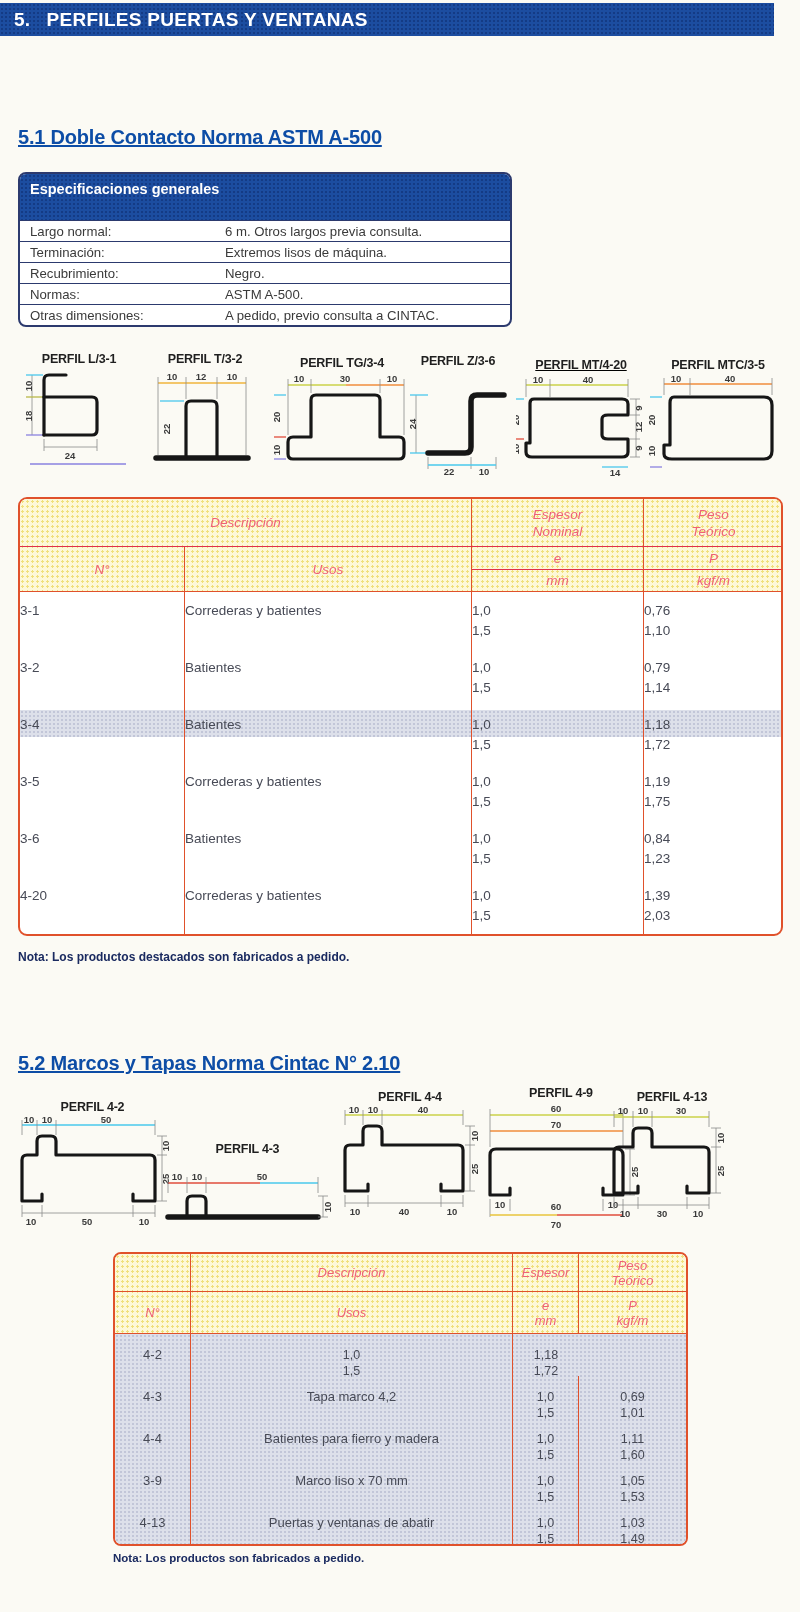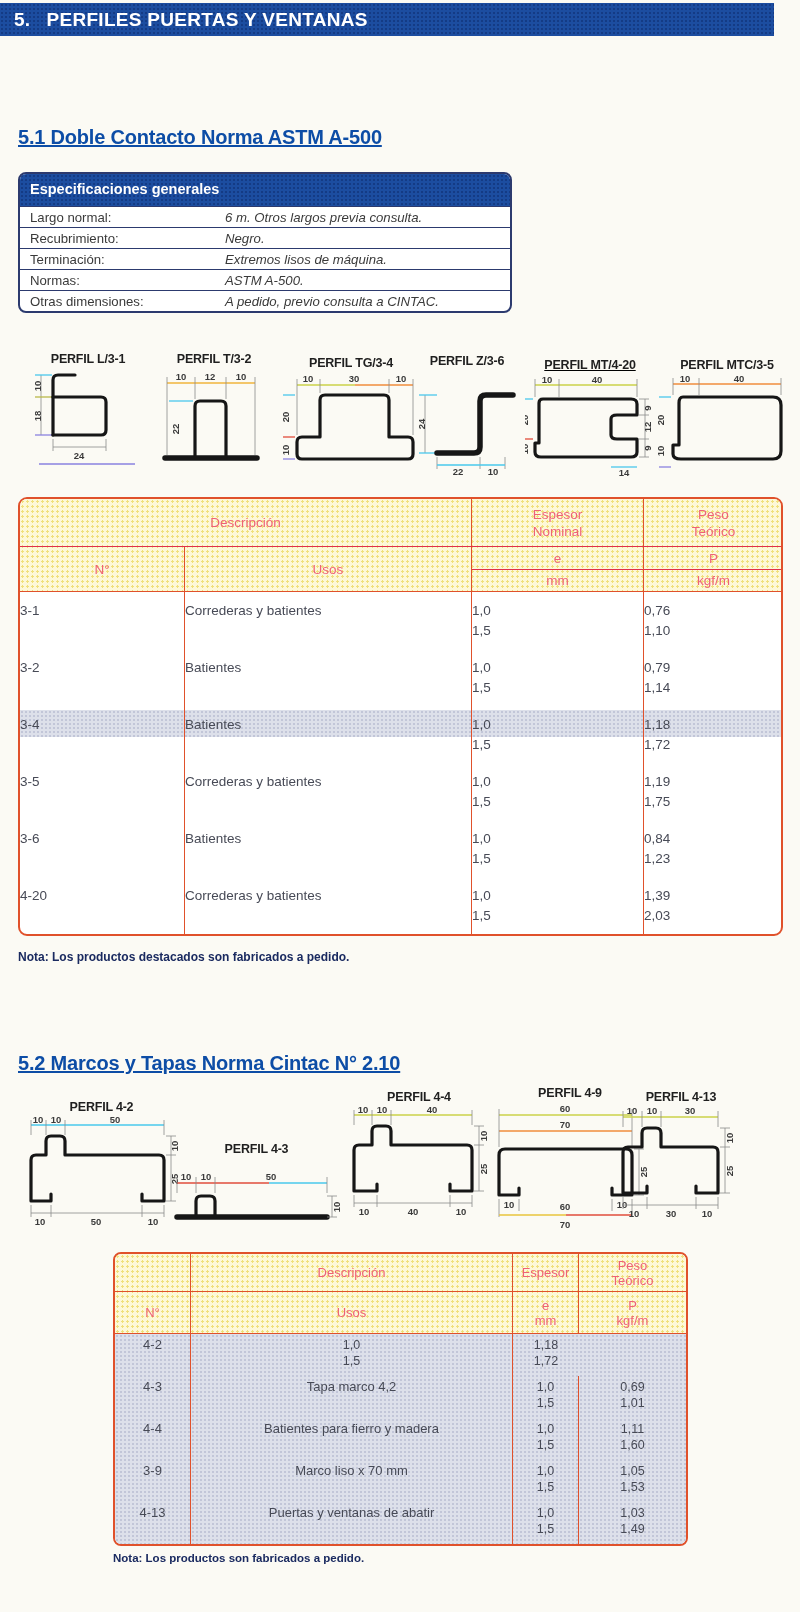--- a/index.html
+++ b/index.html
@@ -24,46 +24,47 @@
   .sec-title {
     position:absolute; left:18px; font-size:20px; font-weight:bold;
     color:#0d4da6; letter-spacing:-.2px;text-decoration:underline;
   }
   
   .specbox {
     position:absolute; left:18px; top:172px; width:494px;
     border:2px solid #2c3a6e; border-radius:8px; overflow:hidden; background:#fff;
   }
   .specbox .sb-head {
-    height:32px; line-height:30px; padding-left:10px;
+    height:46px; line-height:30px; padding-left:10px;
     background-color:#1c4da0;
     background-image:radial-gradient(#143b85 1px, transparent 1.25px);
     background-size:4px 4px;
     color:#fff; font-weight:bold; font-size:14.5px;
   }
   .sb-row { display:flex; height:21px; align-items:center; border-top:1.6px solid #2c3a6e; font-size:13.2px; color:#3a3a3a;justify-content:space-between; }
   .sb-row .lbl { width:205px; padding-left:10px; }
-  .sb-row .val { flex:1;font-style:italic; }
+  .sb-row .val { flex:1; }
   
-  .pblock { position:absolute;margin-left:9px; }
+  .pblock { position:absolute; }
   .pblock .ptitle { font-size:12.5px; font-weight:bold; color:#1f1f1f; text-align:center; letter-spacing:-.2px; }
   .pblock svg { display:block; margin-top:3px; }
   svg text.dim { font-size:9.5px; font-weight:bold; fill:#3a3a3a; font-family:"Liberation Sans",sans-serif; text-anchor:middle; }
   svg .shape { fill:none; stroke:#161616; stroke-width:3.2; stroke-linejoin:round; stroke-linecap:round; }
   svg .bar { fill:none; stroke:#161616; stroke-width:5.5; stroke-linecap:round; }
   svg .thin { stroke:#8a8a8a; stroke-width:.8; }
   
   .t1 {
     position:absolute; left:18px; top:497px; width:765px;
     border:2px solid #e0512b; border-radius:9px; overflow:hidden; background:#fff;
   }
   .cream {
     background-color:#fdf8d8;
     background-image:radial-gradient(#f0e07a 1px, transparent 1.15px);
     background-size:5px 5px;
+    font-style:italic;
   }
   .t1-h1 { display:grid; grid-template-columns:452px 172px 139px; height:48px; border-bottom:1.6px solid #e0304a; }
   .t1-h2 { display:grid; grid-template-columns:165px 287px 172px 139px; height:45px; border-bottom:1.6px solid #e0512b; }
   .hc { display:flex; flex-direction:column; align-items:center; justify-content:center; color:#ee6277; font-size:13.5px; line-height:17px; }
   .bR { border-right:1.5px solid #e0512b; }
   .rule { width:100%; border-top:1.5px solid #e0304a; margin:2px 0; }
   .t1-row { display:grid; grid-template-columns:165px 287px 172px 139px; height:57px; position:relative; }
   .t1c { display:flex; flex-direction:column; align-items:flex-start; padding-top:9px; line-height:20px; font-size:13.5px; color:#474a56; position:relative; z-index:1; }
   .hl::before {
     content:""; position:absolute; left:0; right:0; top:4px; height:27px; z-index:0;
@@ -80,21 +81,21 @@
   }
   .t2-h1 { display:grid; grid-template-columns:76px 322px 66px 107px; height:38px; border-bottom:1.6px solid #e0512b; }
   .t2-h2 { display:grid; grid-template-columns:76px 322px 66px 107px; height:42px; border-bottom:1.6px solid #e0512b; }
   .t2 .hc { font-size:13px; line-height:15px; }
   .t2-body {
     background-color:#dde0ea;
     background-image:radial-gradient(#c2c6d8 1px, transparent 1.1px);
     background-size:4px 4px;
   }
   .t2-row { display:grid; grid-template-columns:76px 322px 66px 107px; height:42px; }
-  .t2c { display:flex; flex-direction:column; align-items:center; padding-top:3px; line-height:16px; font-size:13px; color:#474a56; }
+  .t2c { display:flex; flex-direction:column; align-items:center; padding-top:13px; line-height:16px; font-size:13px; color:#474a56; }
   .t2c.small { font-size:12.5px; }
 </style>
 </head>
 <body>
 
 <div id="page">
 
   <div class="banner">
     <span class="num">5.</span>
     <span class="ttl">PERFILES PUERTAS Y VENTANAS</span>
@@ -102,26 +103,26 @@
 
   <div class="sec-title" style="top:126px;">5.1 Doble Contacto Norma ASTM A-500</div>
 
   <div class="specbox">
     <div class="sb-head">Especificaciones generales</div>
     <div class="sb-row">
       <span class="lbl">Largo normal:</span>
       <span class="val">6 m. Otros largos previa consulta.</span>
     </div>
     <div class="sb-row">
+      <span class="lbl">Terminación:</span>
+      <span class="val">Extremos lisos de máquina.</span>
+    </div>
+    <div class="sb-row">
       <span class="lbl">Recubrimiento:</span>
       <span class="val">Negro.</span>
-    </div>
-    <div class="sb-row">
-      <span class="lbl">Terminación:</span>
-      <span class="val">Extremos lisos de máquina.</span>
     </div>
     <div class="sb-row">
       <span class="lbl">Normas:</span>
       <span class="val">ASTM A-500.</span>
     </div>
     <div class="sb-row">
       <span class="lbl">Otras dimensiones:</span>
       <span class="val">A pedido, previo consulta a CINTAC.</span>
     </div>
   </div>

